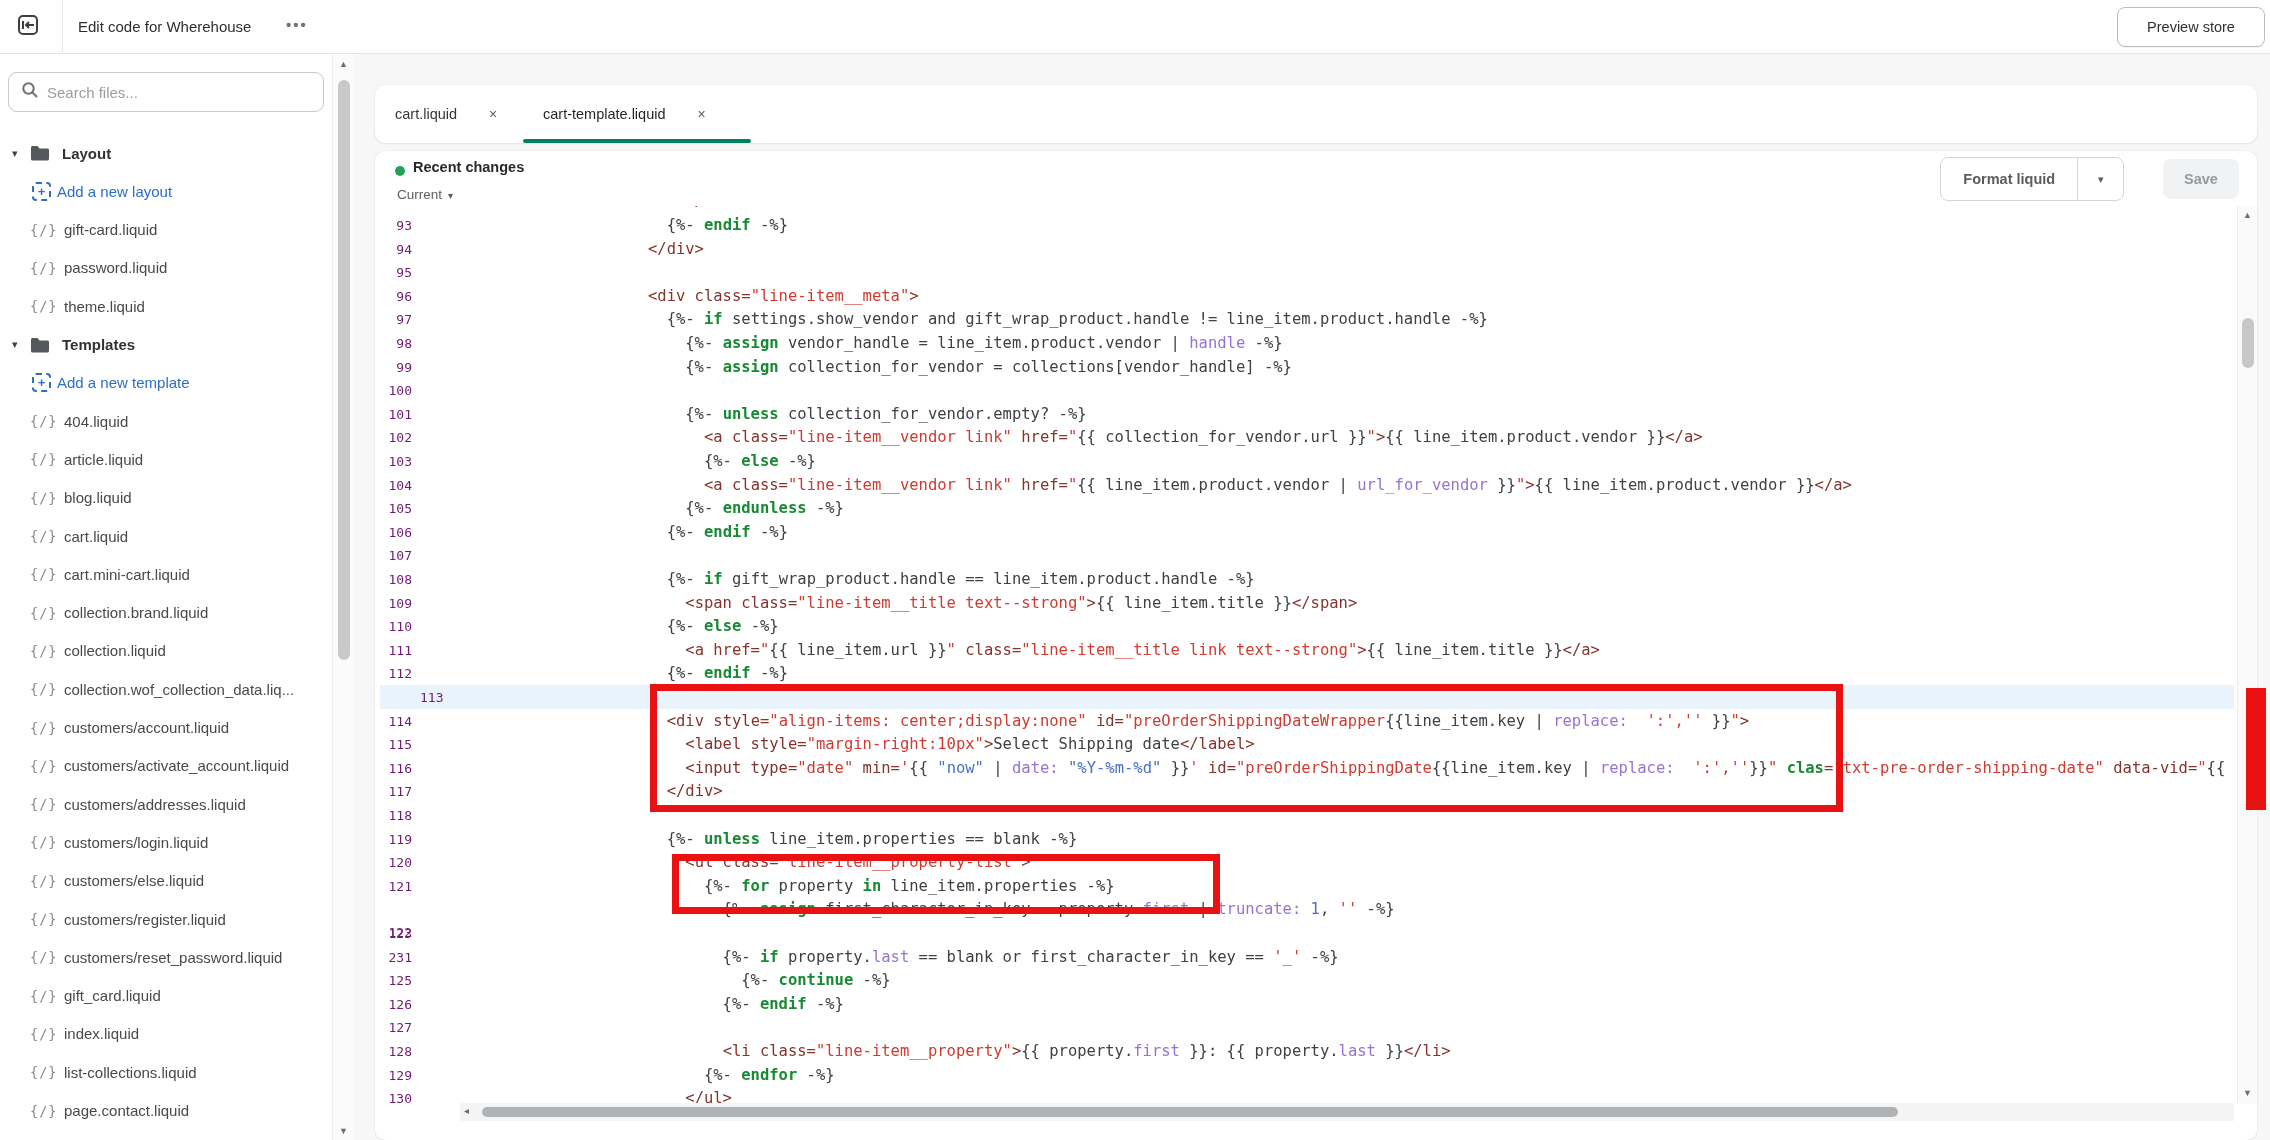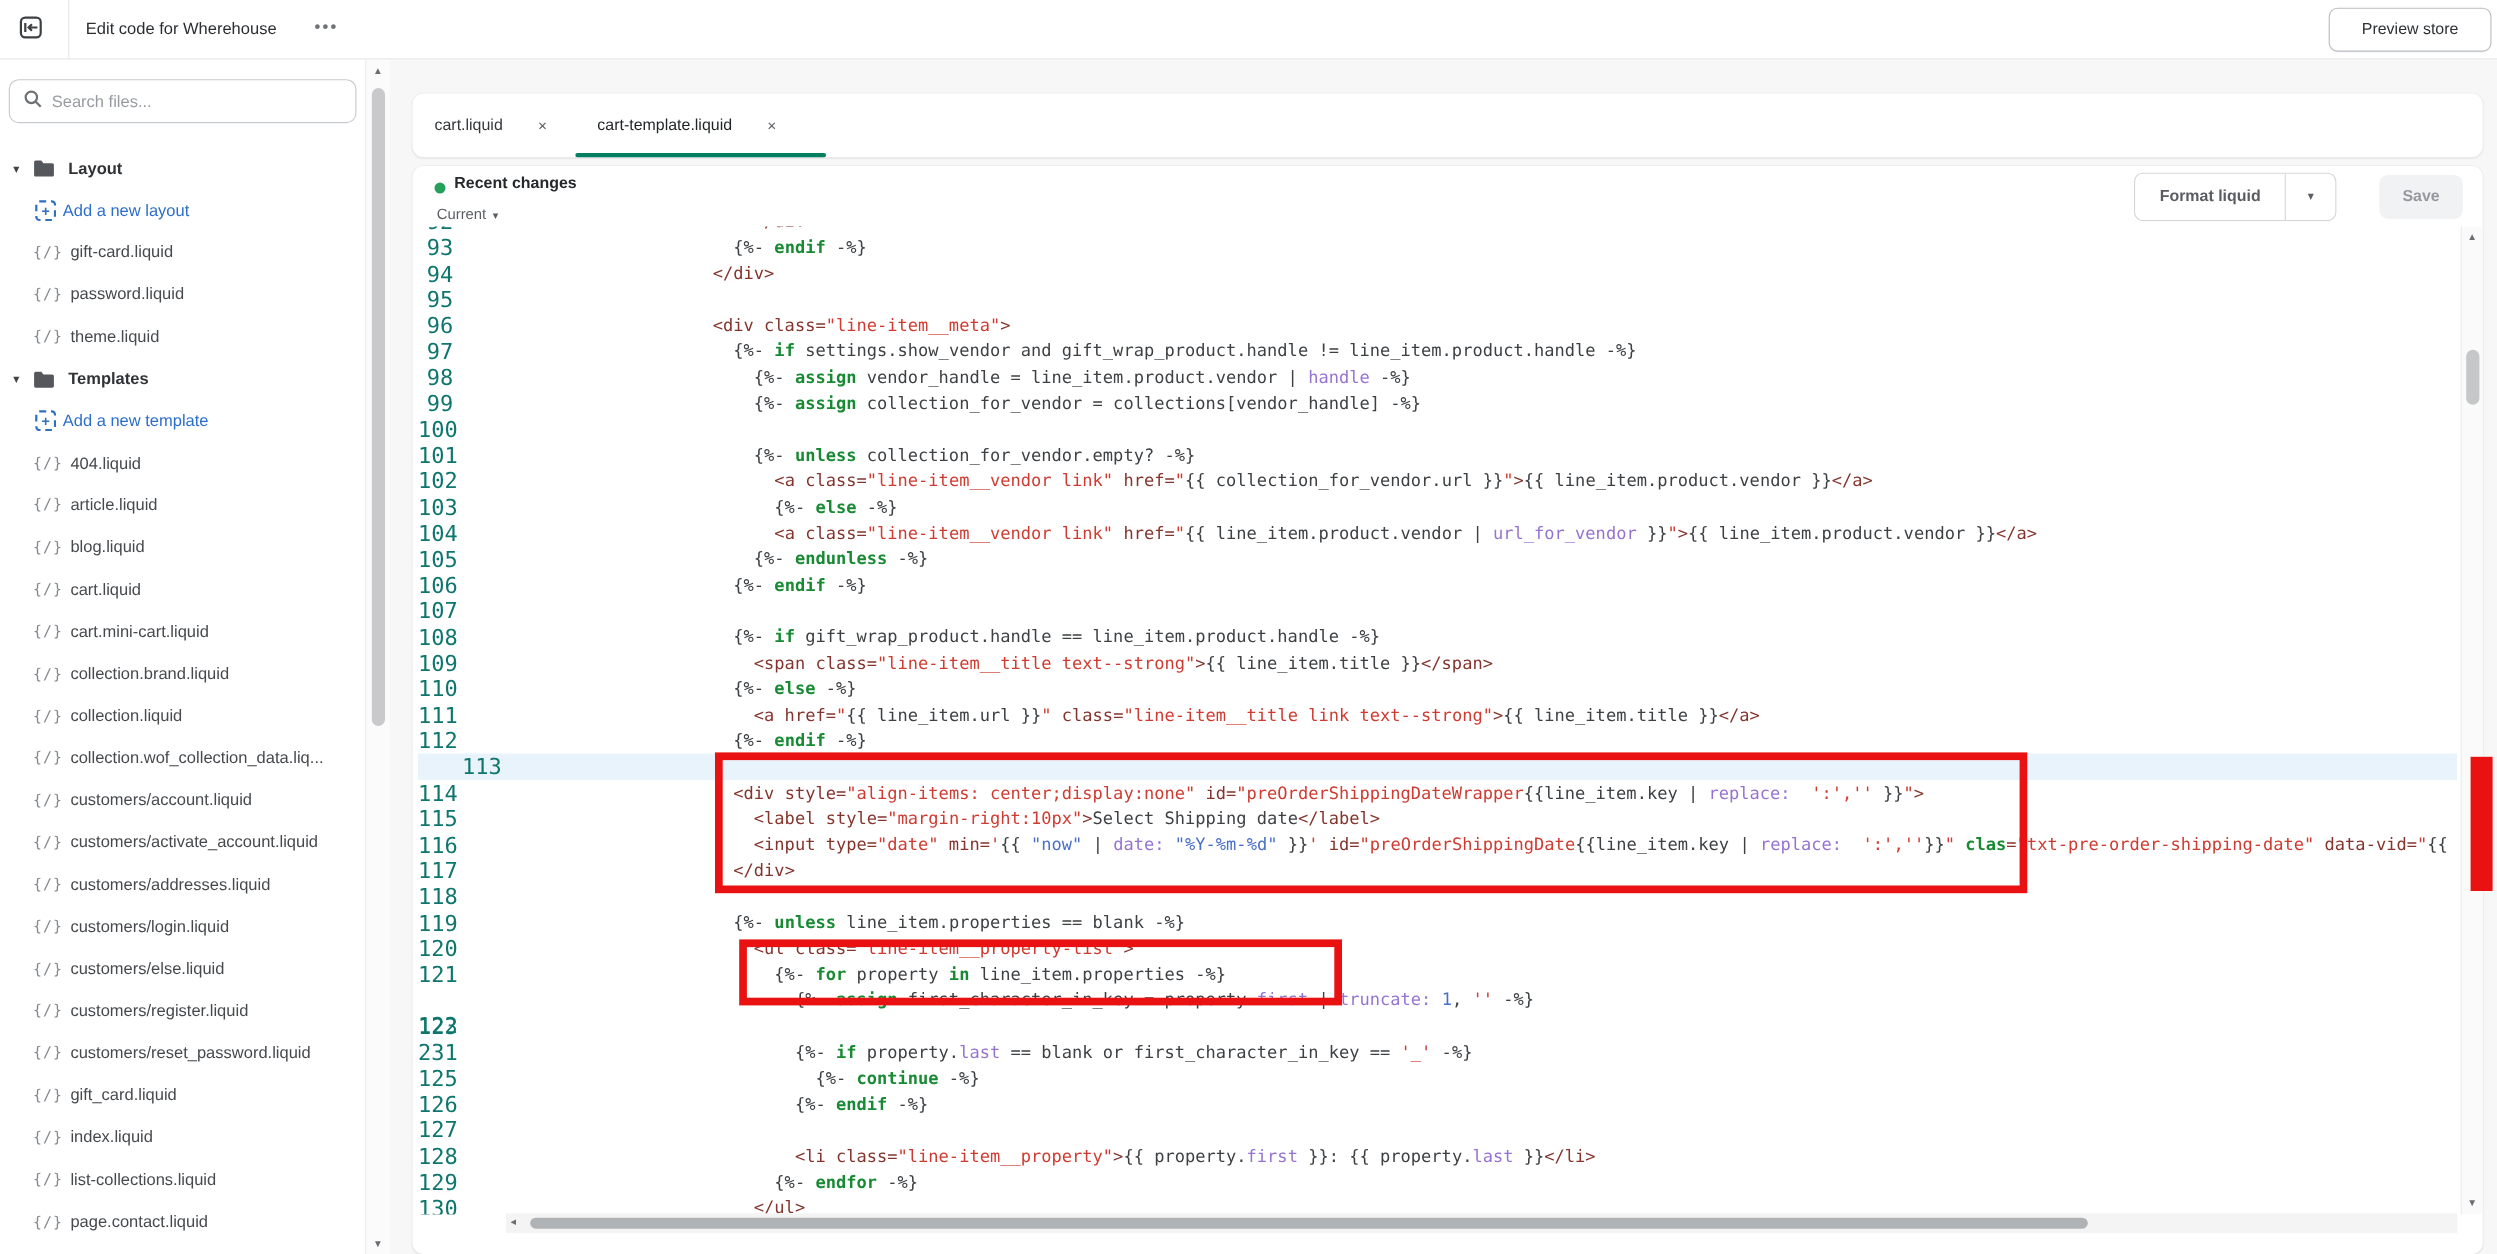--- a/index.html
+++ b/index.html
@@ -76,21 +76,21 @@
   #format-caret-seg { width:46px; height:100%; border-left:1px solid #d3d6d9; line-height:42px;
                       text-align:center; font-size:11px; color:#5a5e63; }
   #save-btn { position:absolute; left:1788px; top:8px; width:76px; height:40px; background:#f1f2f3;
               border-radius:8px; text-align:center; line-height:40px; font-size:14.5px;
               font-weight:600; color:#95999e; cursor:pointer; }
 
   
   #code-wrap { position:absolute; left:5px; top:55px; width:1854px; height:898px; overflow:hidden; }
   #highlight-band { position:absolute; left:0; width:100%; height:24px; background:#e8f3fb; }
   .gutter-num { position:absolute; left:0; width:32px; height:24px; line-height:23.6px; text-align:right;
-                font-family:"DejaVu Sans Mono",monospace; font-size:20px; color:#0f766e; }
+                font-family:"DejaVu Sans Mono",monospace; font-size:13px; color:#701a75; }
   .code-line { position:absolute; left:44px; height:24px; line-height:23.6px; white-space:pre;
                font-family:"DejaVu Sans Mono",monospace; font-size:15.5px; }
   .tk-p { color:#3e4144; }
   .tk-k { color:#178a33; font-weight:bold; }
   .tk-g { color:#84342c; }
   .tk-s { color:#cf3b30; }
   .tk-f { color:#9673d2; }
   .tk-b { color:#4a6fc9; }
 
   

